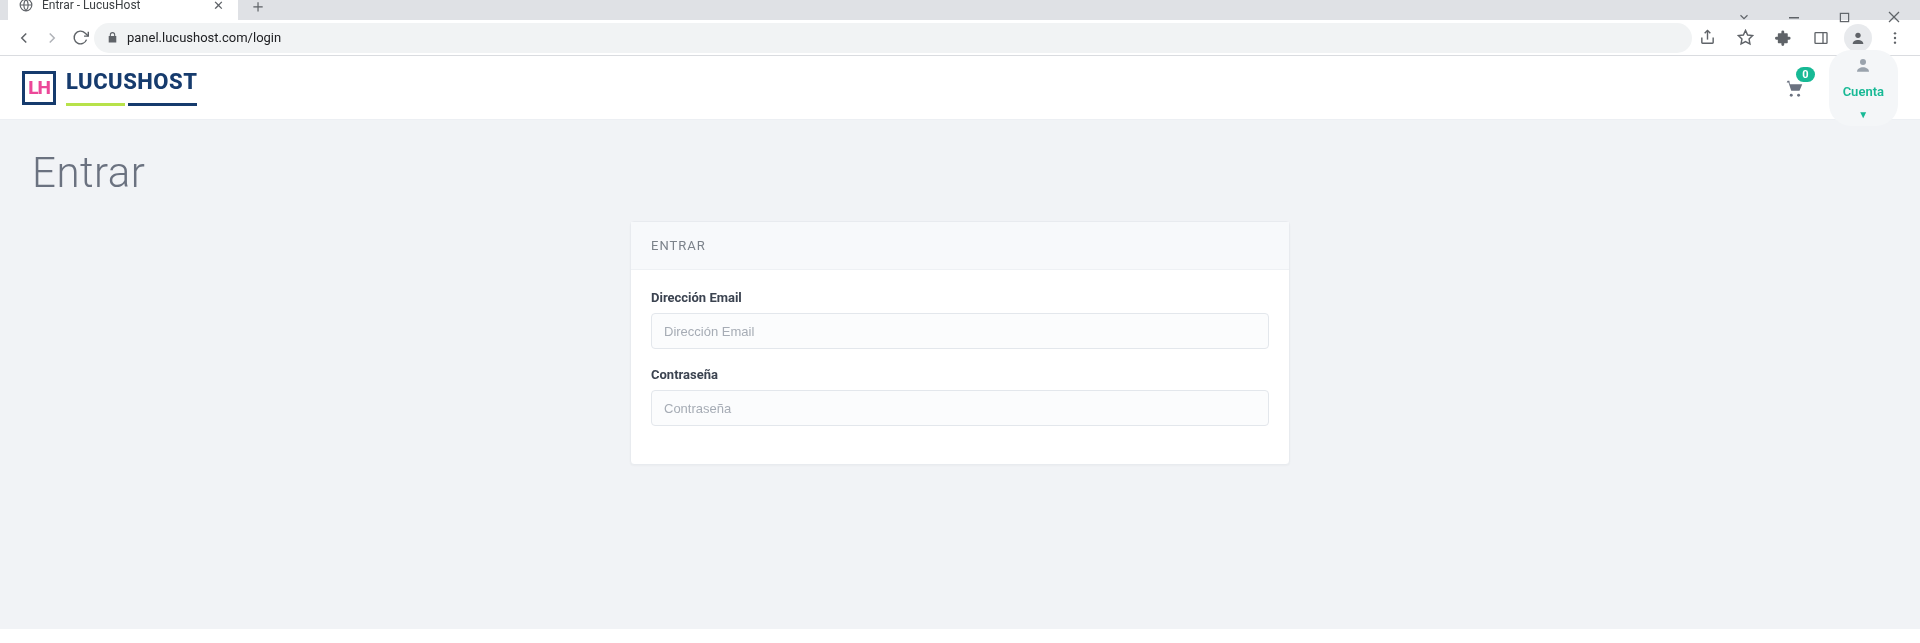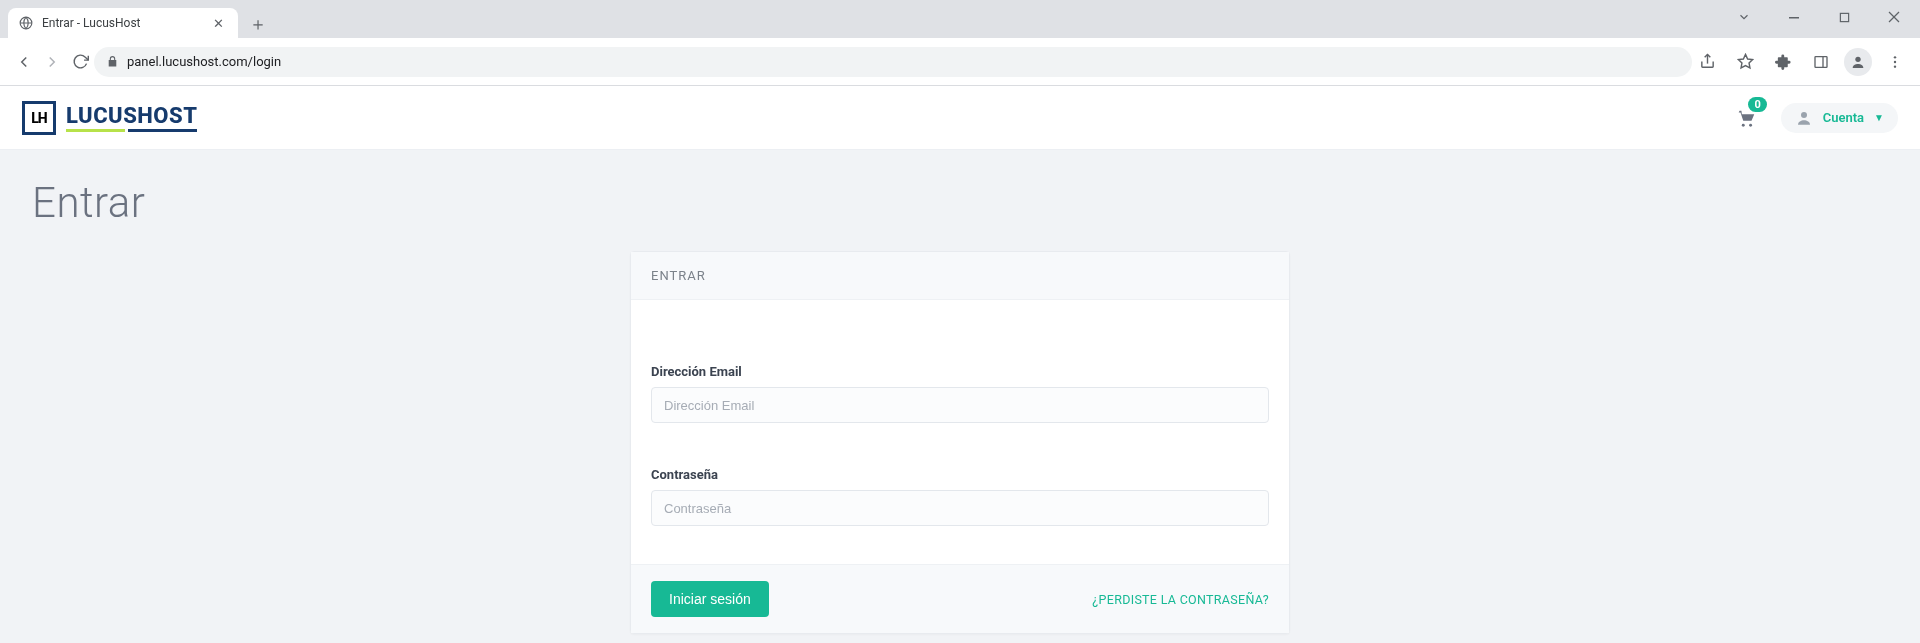--- a/index.html
+++ b/index.html
@@ -11,21 +11,21 @@
     width: 1920px;
     height: 643px;
     overflow: hidden;
   }
 
   
   .browser-chrome { background: #dfe1e5; }
   .tab-strip {
     display: flex;
     align-items: flex-end;
-    height: 38px;
+    height: 20px;
     padding-left: 8px;
     background: #dfe1e5;
     position: relative;
   }
   .tab {
     display: flex;
     align-items: center;
     background: #fff;
     border-radius: 8px 8px 0 0;
     height: 30px;
@@ -51,21 +51,21 @@
     display: flex; align-items: center; height: 34px; gap: 6px;
   }
   .window-controls .wbtn {
     width: 44px; height: 30px;
     display:flex; align-items:center; justify-content:center;
     color:#5f6368; cursor:pointer;
   }
   .addr-bar {
     display: flex; align-items: center;
     background: #fff;
-    height: 48px;
+    height: 36px;
     padding: 0 10px;
     border-bottom: 1px solid #dadce0;
   }
   .nav-btn {
     width: 28px; height: 28px; border-radius:50%;
     display:flex; align-items:center; justify-content:center;
     color:#5f6368; cursor:pointer;
   }
   .nav-btn.disabled { color:#b0b3b8; }
   .omnibox {
@@ -97,43 +97,43 @@
     display:flex; align-items:center;
     height: 64px;
     padding: 0 22px;
     background:#fff;
     border-bottom: 1px solid #eceff3;
   }
   .logo { display:flex; align-items:center; gap:10px; }
   .logo-mark {
     width:34px; height:34px; border:3px solid #163b6d;
     display:flex; align-items:center; justify-content:center;
-    font-weight:800; color:#000000; font-size:14px; letter-spacing:-1px;
+    font-weight:800; color:#ec4899; font-size:19px; letter-spacing:-1px;
   }
   .logo-word {
     font-weight:800; color:#163b6d; font-size:22px; letter-spacing:0.5px;
-    position:relative; padding-bottom:4px;
+    position:relative; padding-bottom:12px;
   }
   .logo-word::after{
     content:""; position:absolute; left:0; bottom:0; width:45%; height:3px; background:#b7e24a;
   }
   .logo-word::before{
     content:""; position:absolute; right:0; bottom:0; width:53%; height:3px; background:#163b6d;
   }
   .header-right { margin-left:auto; display:flex; align-items:center; gap:24px; }
   .cart { position:relative; color:#6b7280; cursor:pointer; }
   .cart-badge {
     position:absolute; top:-10px; right:-10px;
     background:#17b995; color:#fff; font-size:11px; font-weight:700;
     border-radius:10px; padding:1px 6px;
   }
   .account-btn {
     display:flex; align-items:center; gap:10px;
     background:#f4f6f8; border-radius:22px;
-    padding:6px 14px; cursor:pointer;
+    padding:6px 14px; cursor:pointer;flex-direction:column;
   }
   .account-btn .user-ic { color:#9aa3ad; }
   .account-btn .account-label { color:#17b995; font-weight:600; font-size:13px; }
   .account-btn .caret { color:#17b995; font-size:10px; }
 
   
   .page { background:#f1f3f6; min-height: calc(643px - 34px - 36px - 64px); padding: 28px 32px 40px; }
   .page-title { font-size:42px; font-weight:300; color:#6b7280; letter-spacing:0.5px; margin-bottom:24px; }
 
   .card {
@@ -145,21 +145,21 @@
     background:#f7f9fb; border-bottom:1px solid #eef1f4;
     padding:16px 20px; color:#7b828a; font-size:13px; letter-spacing:1px;
   }
   .card-body { padding: 20px; }
   .form-label { font-weight:700; color:#3b4350; font-size:13px; margin-bottom:8px; display:block; }
   .form-input {
     width:100%; height:36px; border:1px solid #e3e7ec; border-radius:4px;
     background:#fbfcfd; padding:0 12px; font-size:13px; color:#333;
   }
   .form-input::placeholder { color:#a6acb5; }
-  .form-group { margin-bottom:18px;margin-top:44px; }
+  .form-group { margin-bottom:18px; }
   .checkbox-row { display:flex; align-items:center; gap:12px; color:#5b626b; font-size:13px; }
   .faux-checkbox {
     width:18px; height:18px; border-radius:4px; background:#e8ebef; cursor:pointer;
   }
   .card-footer {
     background:#f7f9fb; border-top:1px solid #eef1f4;
     padding:16px 20px; display:flex; align-items:center; justify-content:space-between;
   }
   .btn-primary {
     background:#17b995; color:#fff; border:none; border-radius:4px;
@@ -313,18 +313,14 @@
       <div class="form-group">
         <label class="form-label">Dirección Email</label>
         <input class="form-input" type="email" placeholder="Dirección Email" style="">
       </div>
       <div class="form-group">
         <label class="form-label">Contraseña</label>
         <input class="form-input" type="password" placeholder="Contraseña" style="">
       </div>
     </div>
 
-    <div class="card-footer">
-      <button class="btn-primary">Iniciar sesión</button>
-      <a class="link-muted">¿PERDISTE LA CONTRASEÑA?</a>
-    </div>
   </div>
 </div>
 
 </body></html>

